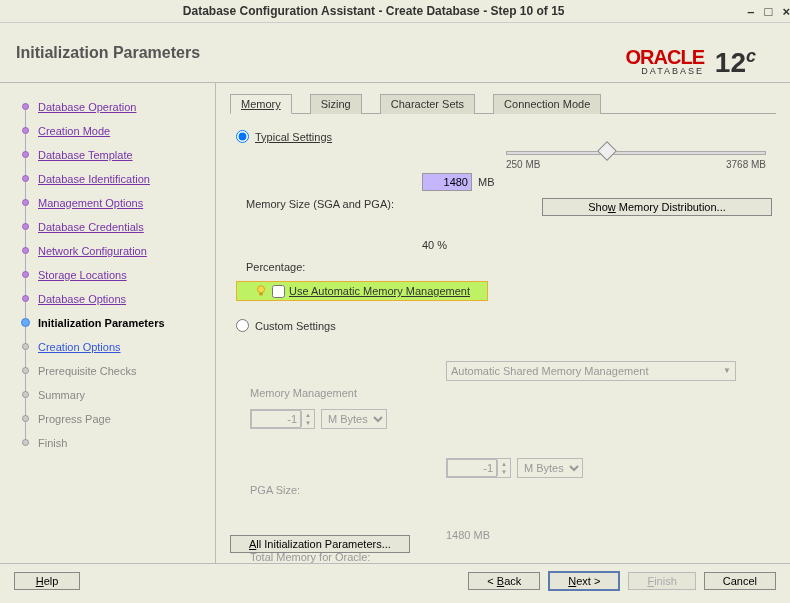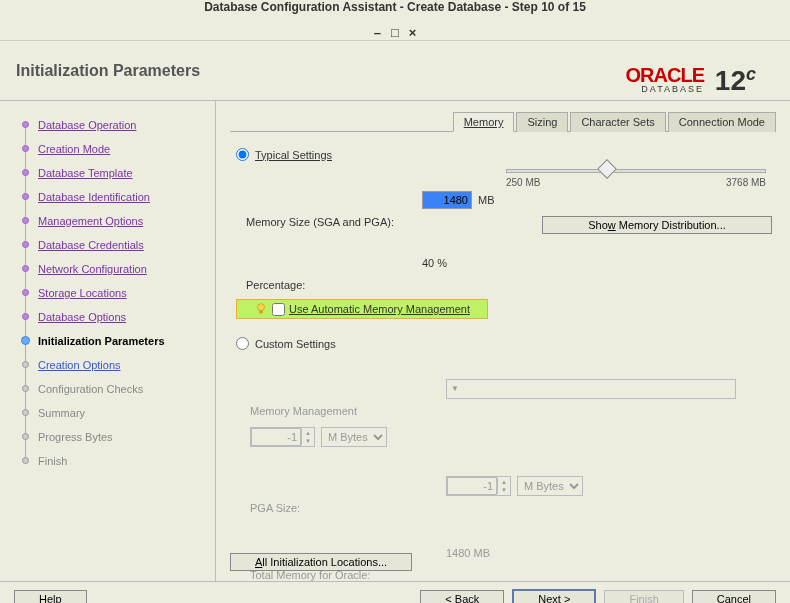--- a/index.html
+++ b/index.html
@@ -6,27 +6,26 @@
   body {
     font-family: "Segoe UI", Tahoma, sans-serif;
     font-size: 11px;
     background: #ececdf;
     width: 790px;
     height: 603px;
     overflow: hidden;
     color: #333;
   }
   .titlebar {
-    height: 41px;
+    height: 23px;
     background: #ececdf;
     display: flex;
     align-items: center;
     padding: 0 0;
     border-bottom: 1px solid #ccc;
-    flex-direction: column;
   }
   .titlebar .title {
     flex: 1;
     text-align: center;
     font-size: 12px;
     font-weight: bold;
     color: #333;
   }
   .titlebar .controls {
     display: flex;
@@ -132,23 +131,22 @@
 
   .main {
     flex: 1;
     border-left: 1px solid #bbb;
     padding: 10px 14px;
     position: relative;
     background: #ececdf;
   }
   .tabstrip {
     display: flex;
-    gap: 2px;
+    gap: 18px;
     border-bottom: 1px solid #aaa;
-    justify-content: flex-end;
   }
   .tab {
     padding: 3px 10px;
     background: #dcdccc;
     border: 1px solid #aaa;
     border-bottom: none;
     font-size: 11px;
     cursor: pointer;
     position: relative;
     top: 1px;
@@ -174,21 +172,21 @@
     align-items: center;
     gap: 6px;
     margin: 10px 0 6px 10px;
     font-size: 11px;
   }
   .field-row .lbl { width: 170px; margin-top: 45px; }
   .field-row input[type="text"] {
     width: 50px;
     height: 18px;
     font-size: 11px;
-    background: #3b82f6;
+    background: #c4b5fd;
     border: 1px solid #999;
     text-align: right;
     padding: 0 3px;
   }
   .slider-wrap {
     position: absolute;
     left: 290px;
     top: 60px;
     width: 260px;
   }
@@ -221,21 +219,21 @@
     width: max-content;
   }
   .lightbulb {
     width: 14px; height: 14px;
     color: #e8b030;
   }
   .amm-row .u { text-decoration: underline; }
   .btn {
     background: #e6e6d8;
     border: 1px solid #888;
-    padding: 2px 24px;
+    padding: 2px 18px;
     font-size: 11px;
     cursor: pointer;
   }
   .btn .u { text-decoration: underline; }
   .btn-memdist {
     position: absolute;
     right: 18px;
     top: 115px;
     width: 230px;
     text-align: center;
@@ -382,29 +380,29 @@
     <div class="step active">
         <span class="dot"></span>
         <a>Initialization Parameters</a>
       </div>
     <div class="step link">
         <span class="dot"></span>
         <a>Creation Options</a>
       </div>
     <div class="step todo">
         <span class="dot"></span>
-        <a>Configuration Checks</a>
+        <a>Prerequisite Checks</a>
       </div>
     <div class="step todo">
         <span class="dot"></span>
         <a>Summary</a>
       </div>
     <div class="step todo">
         <span class="dot"></span>
-        <a>Progress Bytes</a>
+        <a>Progress Page</a>
       </div>
     <div class="step todo">
         <span class="dot"></span>
         <a>Finish</a>
       </div>
   </div>
 
   <div class="main">
     <div class="tabstrip">
       <div class="tab active"><span class="u">Memory</span></div>
@@ -454,20 +452,21 @@
 
       <div class="radio-row" style="margin-top:18px;">
         <input type="radio" name="memtype" style="">
         <label><span>Custom Settings</span></label>
       </div>
 
       <div class="custom-block">
         <div class="field-row">
           <span class="lbl" style="width:190px">Memory Management</span>
           <span class="memsel">
+            <span>Automatic Shared Memory Management</span>
               <span class="caret">▼</span>
           </span>
         </div>
         <div class="field-row">
           <span class="spinner">
             <input type="text" value="-1" style="">
             <span class="spinbtns">
                 <span>▲</span>
                 <span>▼</span>
               </span>
@@ -485,21 +484,21 @@
           </span>
           <select class="unitsel"><option>M Bytes</option></select>
         </div>
         <div class="field-row">
           <span class="lbl" style="width:190px">Total Memory for Oracle:</span>
           <span>1480 MB</span>
         </div>
       </div>
     </div>
 
-    <button class="btn init-params-btn"><span class="u">A</span><span>ll Initialization Locations...</span></button>
+    <button class="btn init-params-btn"><span class="u">A</span><span>ll Initialization Parameters...</span></button>
   </div>
 </div>
 
 <div class="footer">
   <button class="btn"><span class="u">H</span>elp</button>
   <span class="spacer"></span>
   <button class="btn">&lt; <span class="u">B</span>ack</button>
   <button class="btn primary"><span class="u">N</span>ext &gt;</button>
   <button class="btn disabled"><span class="u">F</span>inish</button>
   <button class="btn">Cancel</button>

